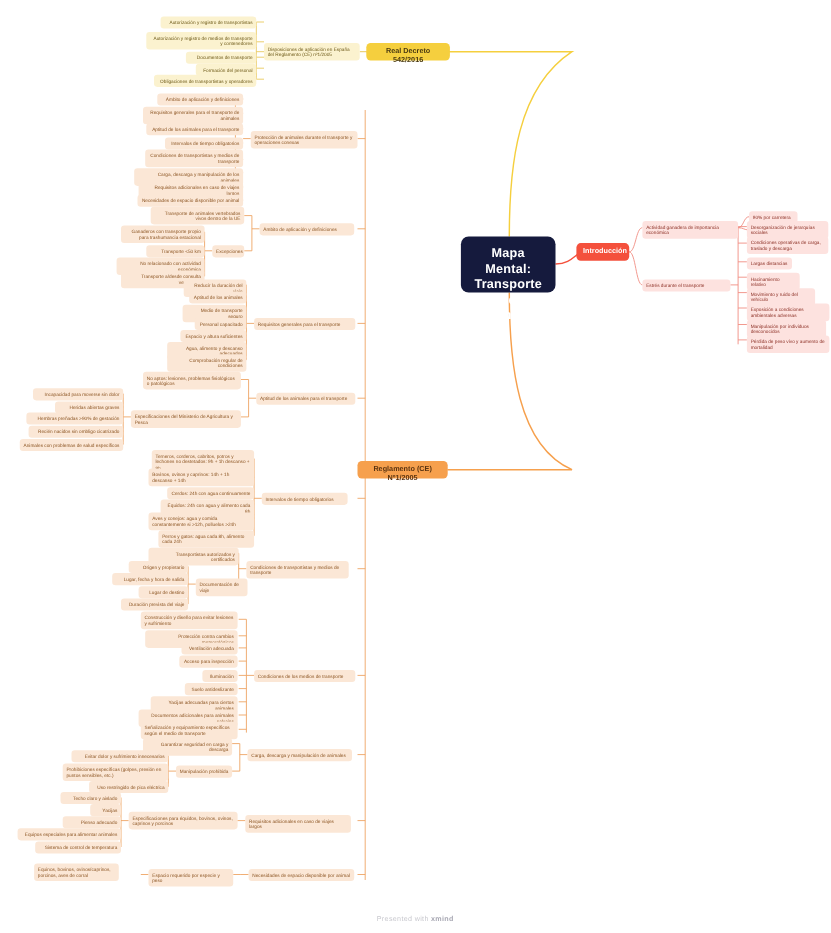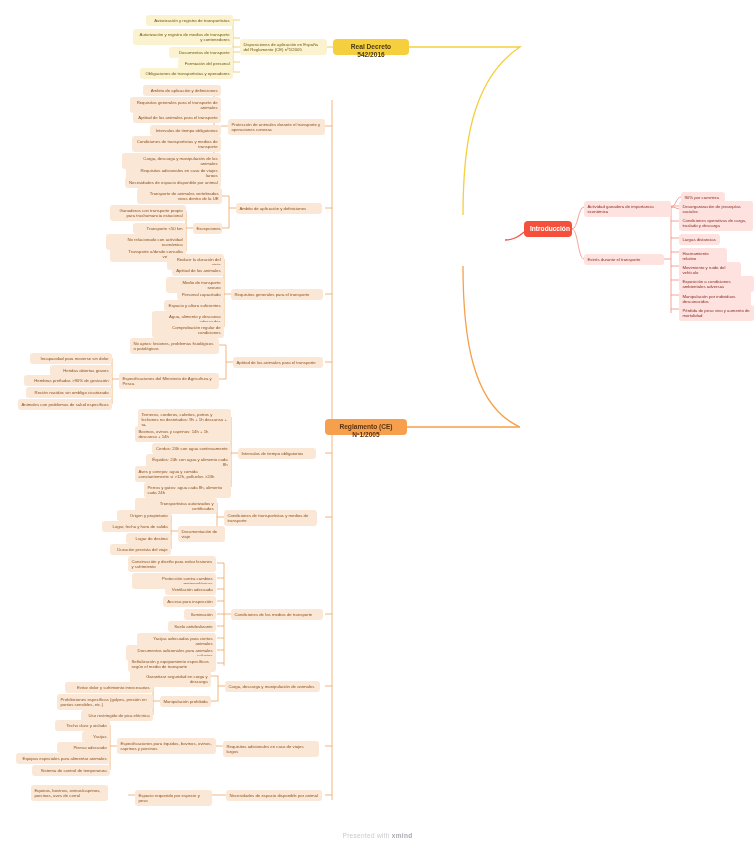--- a/index.html
+++ b/index.html
@@ -222,20 +222,25 @@
       <path d="M110,770 L103,770"></path>
     </g>
 
     <g stroke="#eea361" stroke-width=".8" fill="none">
       <path d="M226,795 L219,795"></path>
       <path d="M219,795 L212,795"></path>
       <path d="M135,795 L128,795"></path>
     </g>
   </svg>
 
+  <div class="node root" style="left:419px;top:215px;width:86px;height:51px;">
+    <div style="white-space:pre-line;">Mapa Mental:
+Transporte de
+Animales</div>
+  </div>
 
   <div class="node branch red" style="left:524px;top:221px;width:48px;height:16px;">
     <span>Introducción</span>
   </div>
 
   <div class="node branch yellow" style="left:333px;top:39px;width:76px;height:16px;">
     <span>Real Decreto 542/2016</span>
   </div>
 
   <div class="node branch orange" style="left:325px;top:419px;width:82px;height:16px;">

